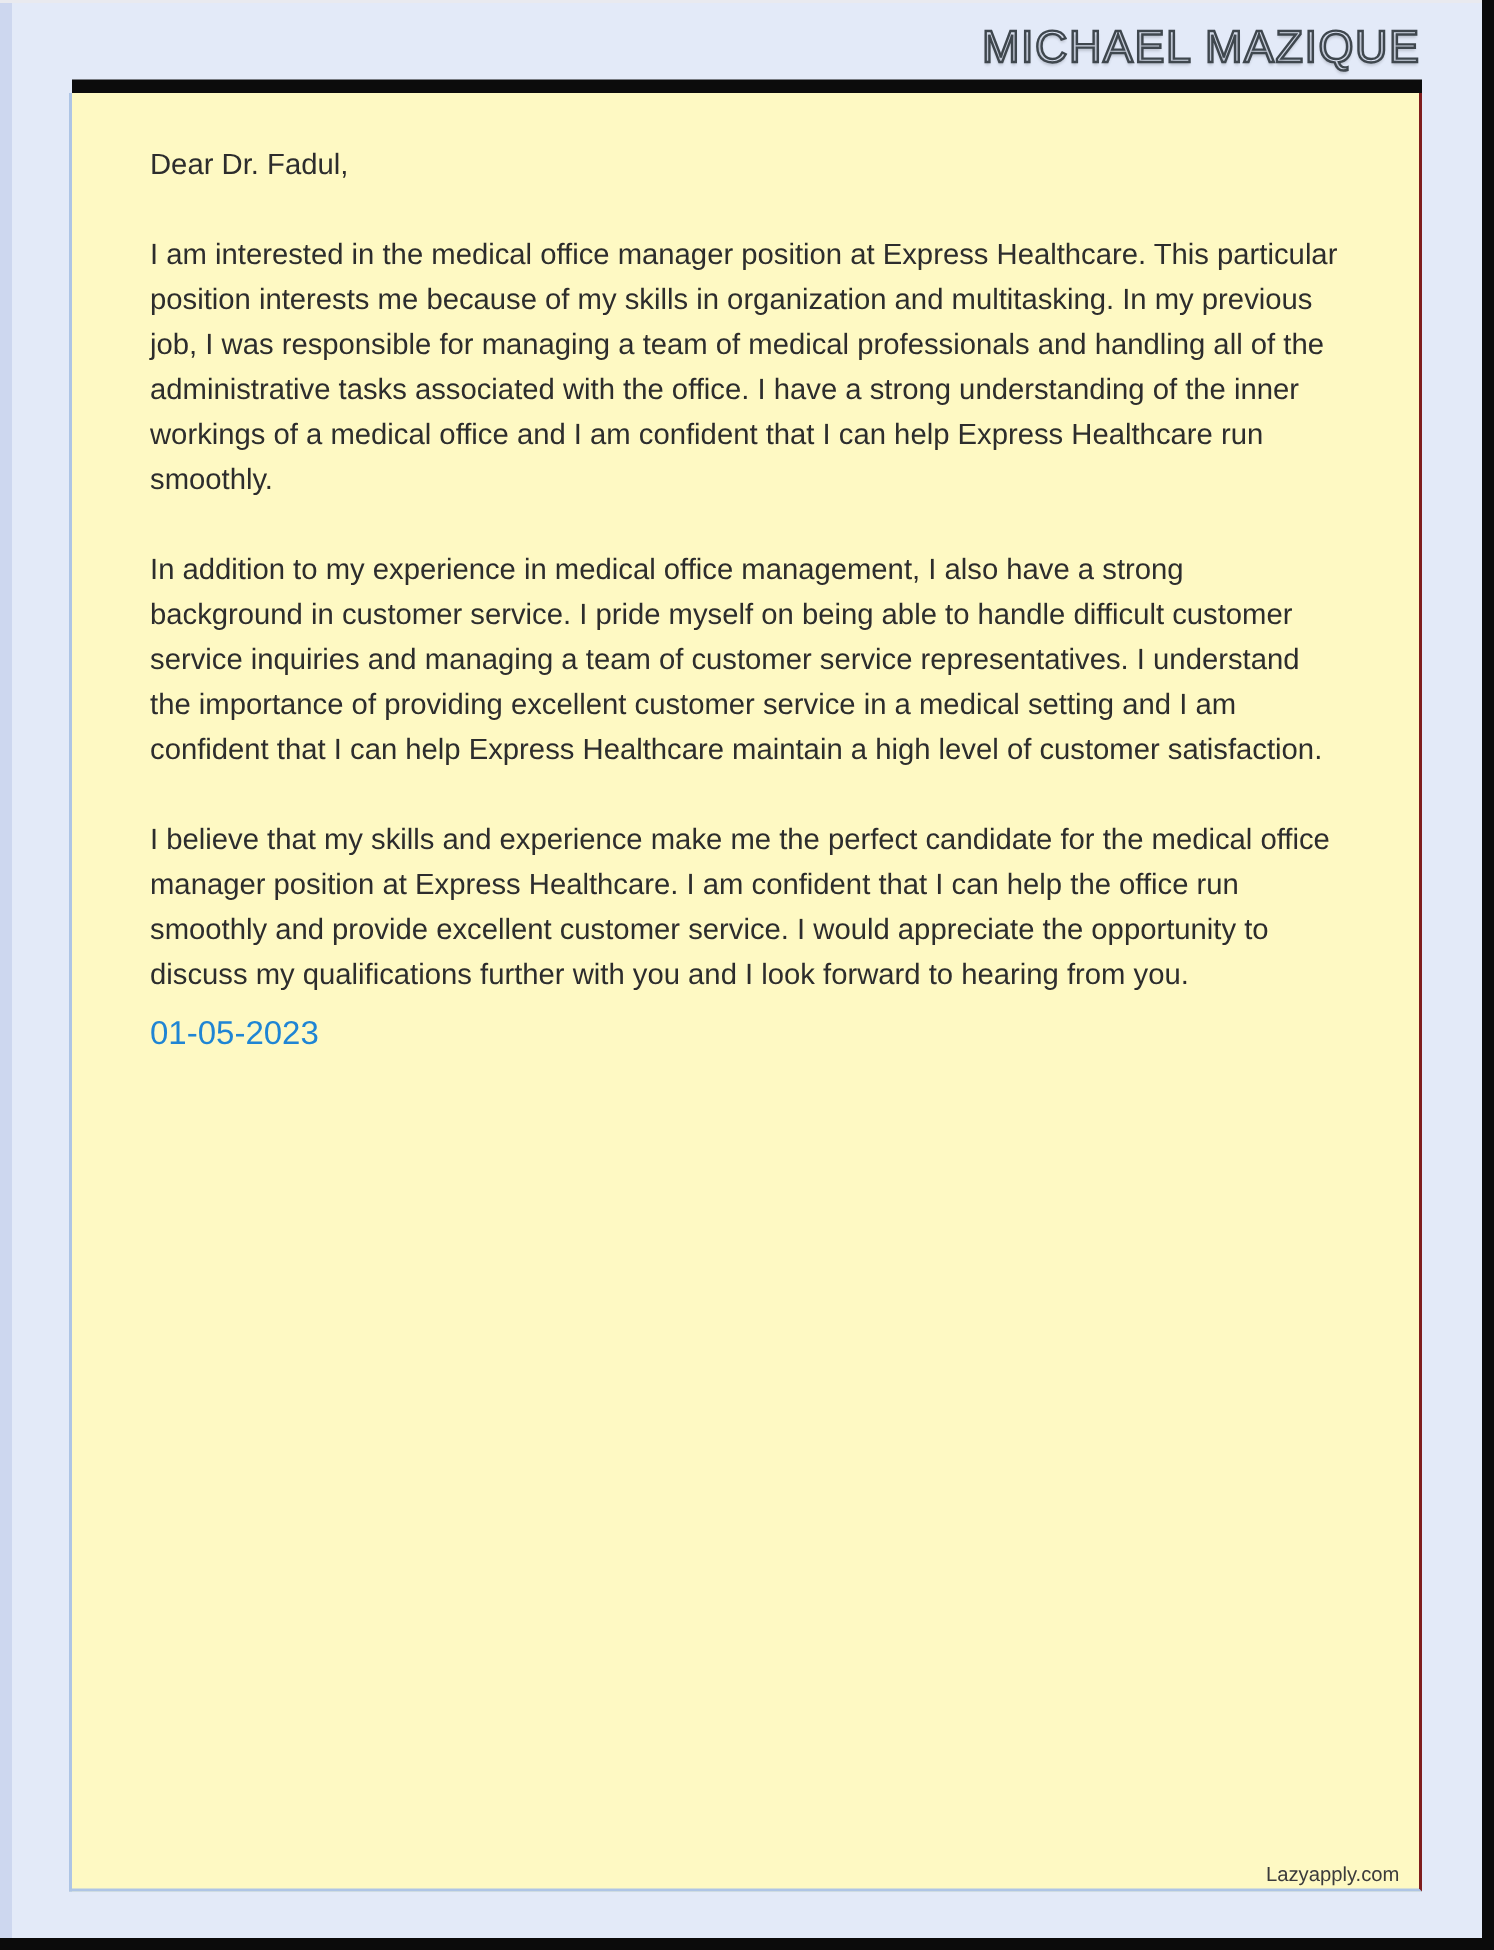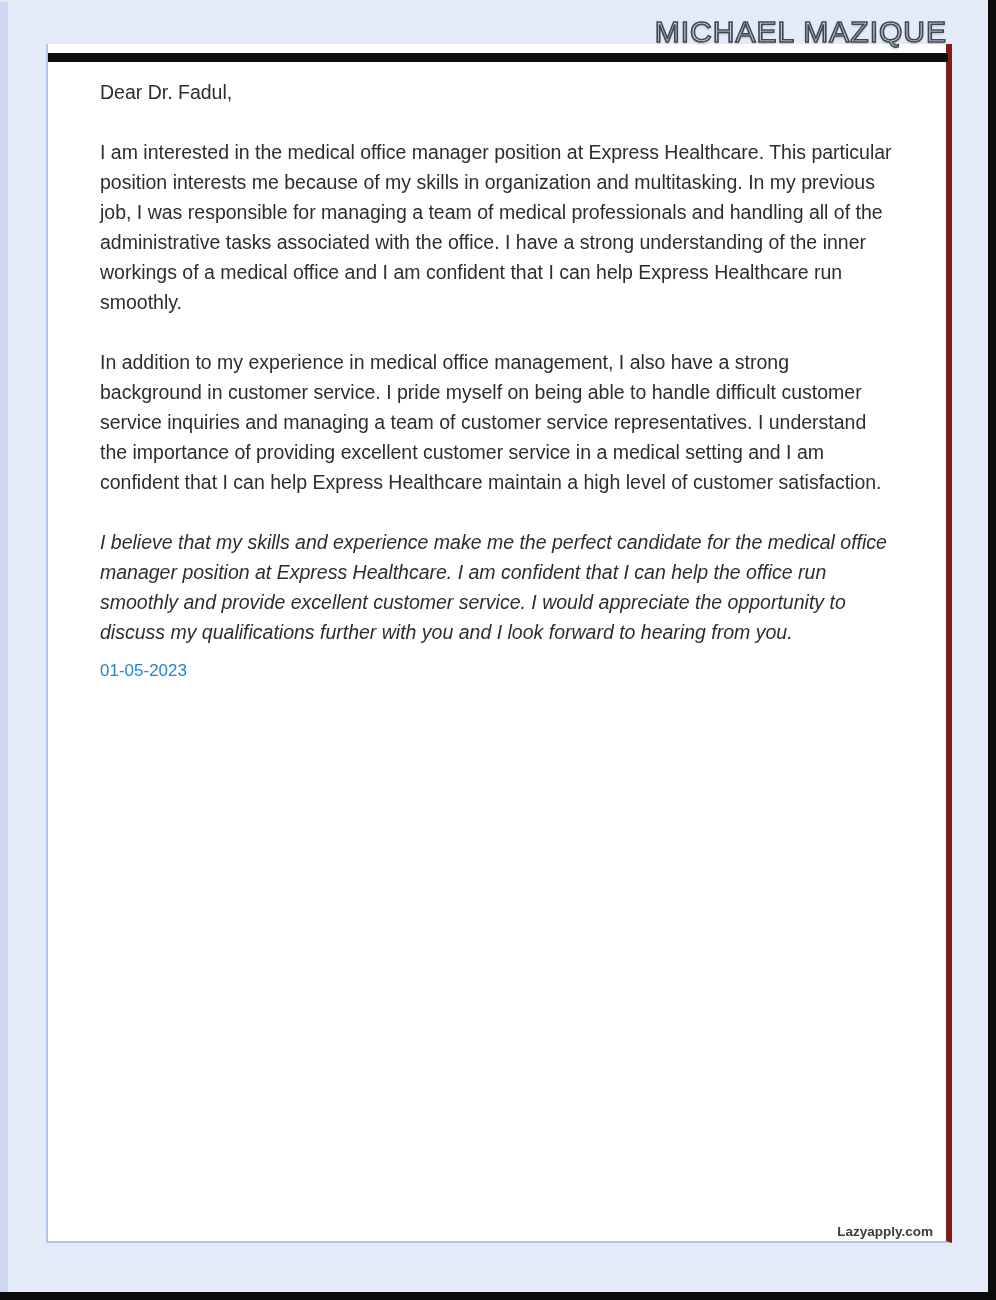--- a/index.html
+++ b/index.html
@@ -51,53 +51,52 @@
   .top-rule {
     position: absolute;
     left: 48px; top: 53px;
     width: 900px; height: 9px;
     background: #0c0c0c;
     z-index: 2;
   }
   
   .page {
     position: absolute;
-    left: 46px; top: 44px;
+    left: 46px; top: 62px;
     width: 898px; height: 1197px;
-    background: #ffffff;
+    background: #fef9c3;
     border-left: 2px solid #aec5e5;
-    border-right: 6px solid #7f1d1d;
+    border-right: 2px solid #7f1d1d;
     border-bottom: 2px solid #aec5e5;
     box-sizing: content-box;
     z-index: 1;
   }
   .page-content {
     padding: 33px 52px 0 52px;
     color: #2d2d2d;
     font-size: 19.5px;
     line-height: 30px;
     font-weight: 400;
   }
   .salutation { margin: 0 0 30px 0; }
   .para { margin: 0 0 30px 0; max-width: 796px; }
-  .para:last-of-type { margin-bottom: 0; font-style: italic; }
+  .para:last-of-type { margin-bottom: 0; }
   .letter-date {
     margin-top: 9px;
     color: #1f85d4;
-    font-size: 17px;
+    font-size: 22px;
     line-height: 30px;
   }
   .watermark {
     position: absolute;
     right: 13px;
     bottom: 1px;
     font-size: 13.5px;
     line-height: 16px;
     color: #3b3b3b;
-    font-weight: bold;
   }
 </style>
 </head>
 <body>
 
 <div class="edge-top"></div>
 <div class="edge-left-shade"></div>
 <div class="edge-right-black"></div>
 <div class="edge-bottom-black"></div>
 

